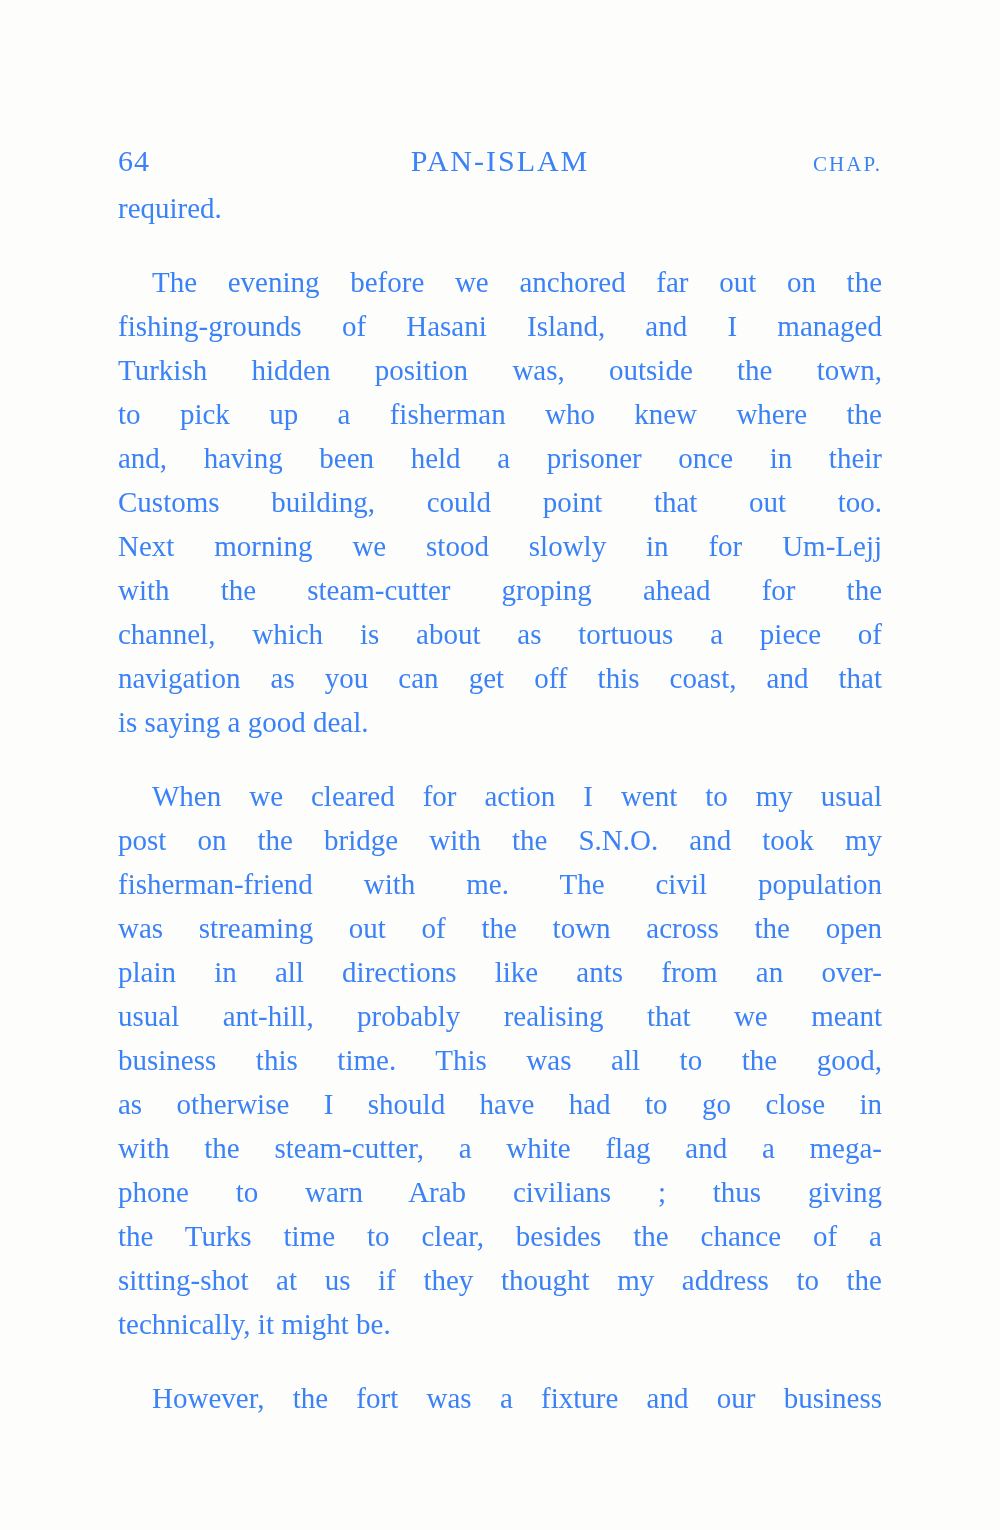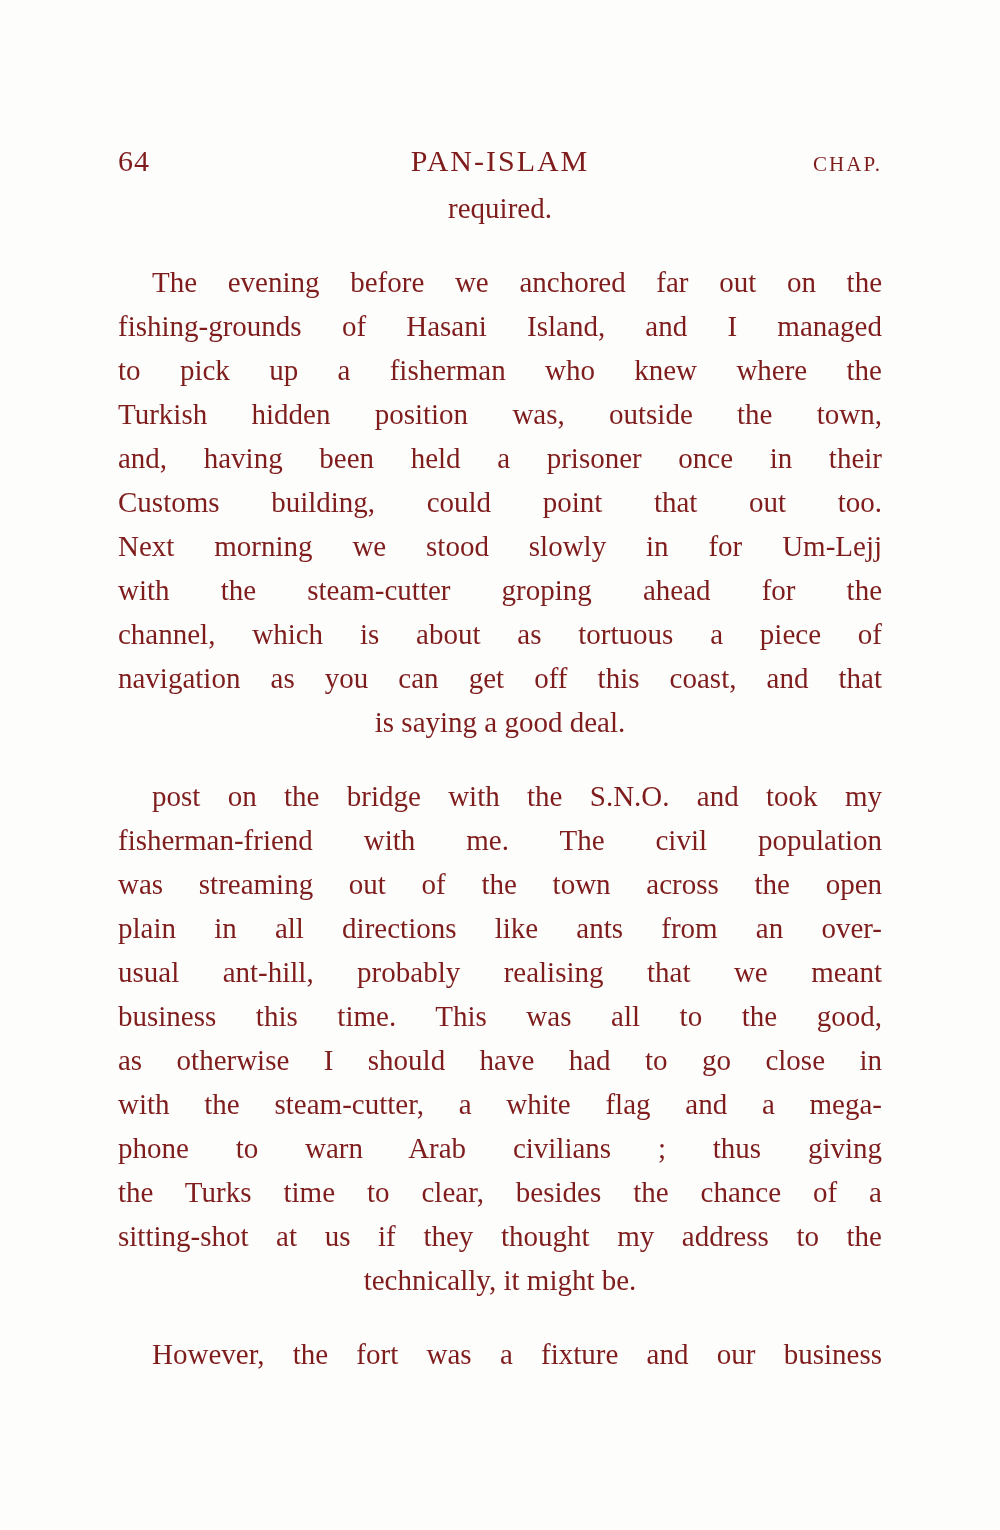--- a/index.html
+++ b/index.html
@@ -5,21 +5,21 @@
   html, body {
     margin: 0;
     padding: 0;
     background: #ffffff;
   }
   .page {
     position: relative;
     width: 1000px;
     height: 1530px;
     background: #fdfdfc;
-    color: #7f1d1d;
+    color: #3b82f6;
     font-family: "Liberation Serif", "DejaVu Serif", serif;
     overflow: hidden;
   }
   .running-header {
     position: absolute;
     top: 112px;
     left: 118px;
     width: 764px;
     display: grid;
     grid-template-columns: 1fr auto 1fr;
@@ -50,21 +50,20 @@
     font-size: 29px;
   }
   .paragraph {
     margin: 0;
     padding: 0;
   }
   .line {
     line-height: 44px;
     height: 44px;
     overflow: visible;
-    text-align: center;
   }
   .line.j {
     text-align: justify;
     text-align-last: justify;
   }
   .paragraph.indent .line:first-child {
     text-indent: 34px;
     margin-top: 30px;
   }
 </style>
@@ -77,31 +76,32 @@
     <span class="running-title">PAN-ISLAM</span>
     <span class="chapter-label">CHAP.</span>
   </div>
   <main class="page-body">
       <div class="paragraph">
         <div class="line">required.</div>
       </div>
       <div class="paragraph indent">
         <div class="line j">The evening before we anchored far out on the</div>
         <div class="line j">fishing-grounds of Hasani Island, and I managed</div>
+        <div class="line j">Turkish hidden position was, outside the town,</div>
         <div class="line j">to pick up a fisherman who knew where the</div>
-        <div class="line j">Turkish hidden position was, outside the town,</div>
         <div class="line j">and, having been held a prisoner once in their</div>
         <div class="line j">Customs building, could point that out too.</div>
         <div class="line j">Next morning we stood slowly in for Um-Lejj</div>
         <div class="line j">with the steam-cutter groping ahead for the</div>
         <div class="line j">channel, which is about as tortuous a piece of</div>
         <div class="line j">navigation as you can get off this coast, and that</div>
         <div class="line">is saying a good deal.</div>
       </div>
       <div class="paragraph indent">
+        <div class="line j">When we cleared for action I went to my usual</div>
         <div class="line j">post on the bridge with the S.N.O. and took my</div>
         <div class="line j">fisherman-friend with me.  The civil population</div>
         <div class="line j">was streaming out of the town across the open</div>
         <div class="line j">plain in all directions like ants from an over-</div>
         <div class="line j">usual ant-hill, probably realising that we meant</div>
         <div class="line j">business this time.  This was all to the good,</div>
         <div class="line j">as otherwise I should have had to go close in</div>
         <div class="line j">with the steam-cutter, a white flag and a mega-</div>
         <div class="line j">phone to warn Arab civilians ;  thus giving</div>
         <div class="line j">the Turks time to clear, besides the chance of a</div>

